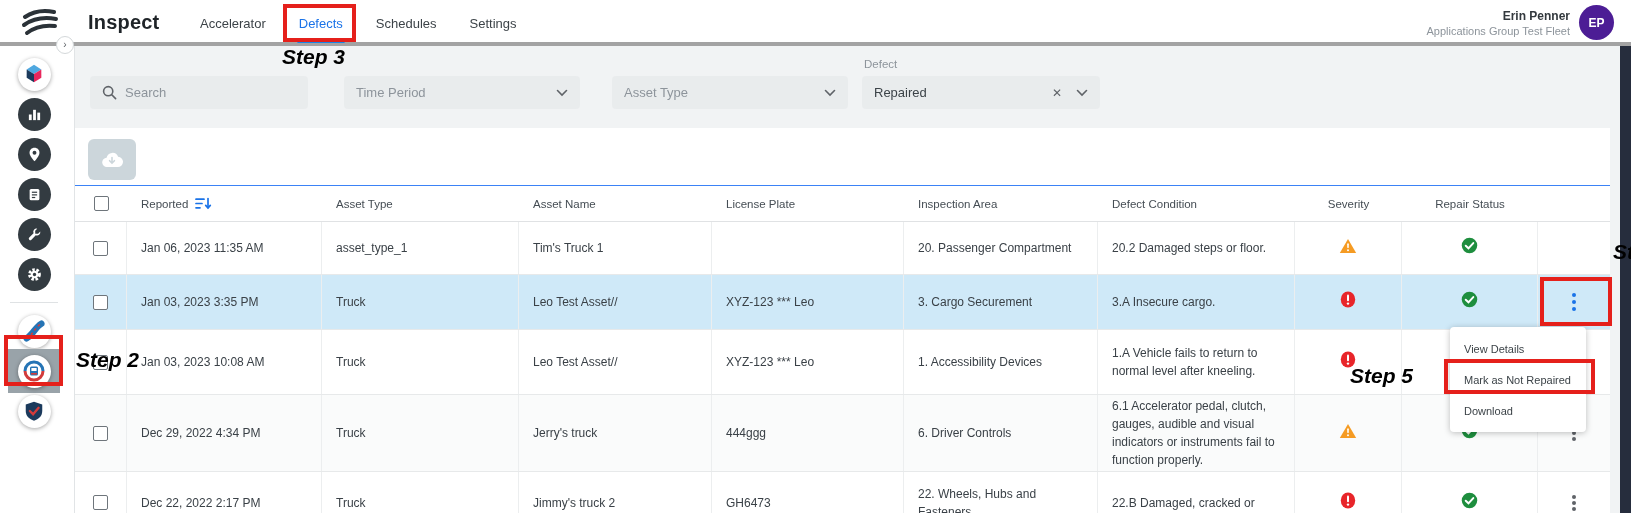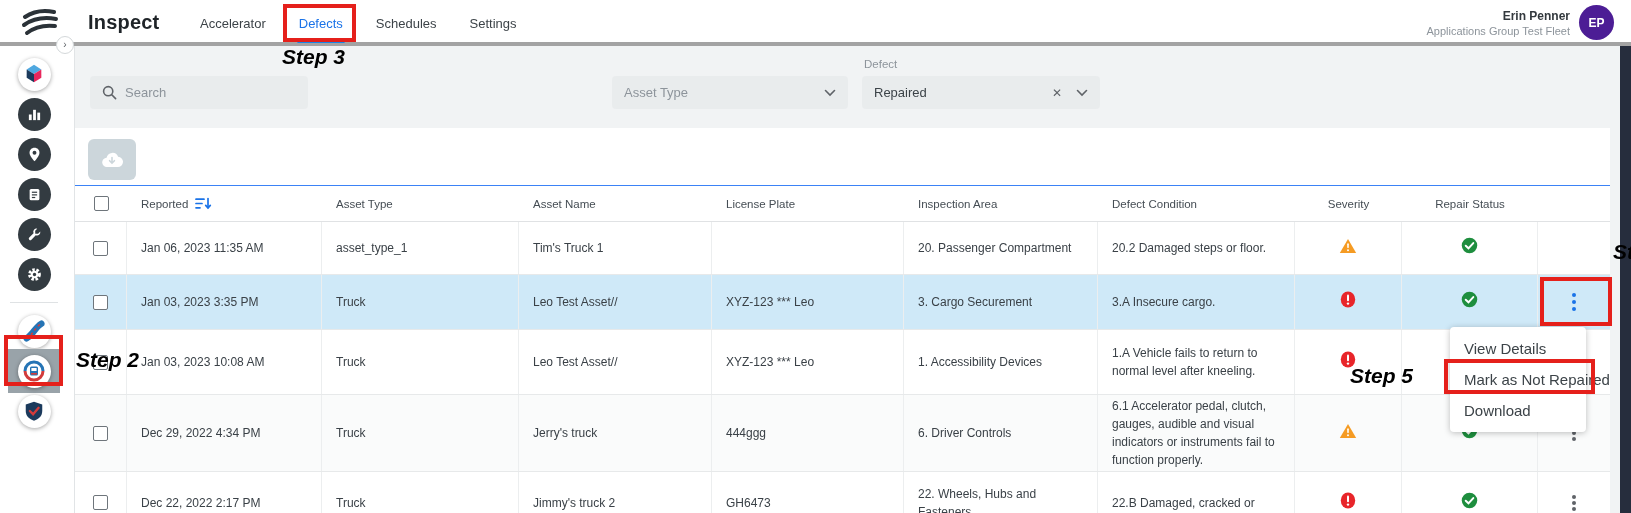--- a/index.html
+++ b/index.html
@@ -73,21 +73,21 @@
   .th.c-check, .th.c-sev, .th.c-stat { justify-content:center; }
   .cb { width:15px; height:15px; border:1.5px solid #6e757b; border-radius:2px; background:#fff; cursor:pointer; }
   .sort-ic { margin-left:7px; display:inline-flex; }
   .kebab { width:4px; height:4px; border-radius:50%; cursor:pointer; }
   .kebab-dark { background:#5f6368; box-shadow:0 -6px 0 #5f6368, 0 6px 0 #5f6368; }
   .kebab-blue { background:#1a73e8; box-shadow:0 -7px 0 #1a73e8, 0 7px 0 #1a73e8; }
 
   
   #menu { position:absolute; left:1450px; top:327px; width:136px; background:#fff; border-radius:4px;
           box-shadow:0 1px 6px rgba(0,0,0,.25); z-index:40; padding:6px 0; }
-  .menu-item { height:31px; display:flex; align-items:center; padding:0 14px; font-size:15px; color:#3c4348;
+  .menu-item { height:31px; display:flex; align-items:center; padding:0 14px; font-size:11px; color:#3c4348;
                cursor:pointer; white-space:nowrap; }
 
   
   .redbox { position:absolute; border:4px solid #e5201b; z-index:50; pointer-events:none; }
   #box-step3 { left:283px; top:4px; width:73px; height:38px; }
   #box-step2 { left:4px;  top:335px; width:59px; height:51px; }
   #box-step4 { left:1540px; top:277px; width:72px; height:49px; }
   #box-step5 { left:1444px; top:359px; width:151px; height:35px; }
   .steplabel { position:absolute; z-index:55; font-size:21px; font-weight:bold; font-style:italic; color:#000;
                pointer-events:none; white-space:nowrap; }
@@ -217,20 +217,28 @@
   <div id="collapse-btn">›</div>
 
   <div class="filter" id="f-search">
     <span style="display:inline-flex">
       <svg width="15" height="15" viewBox="0 0 15 15">
           <circle cx="6.2" cy="6.2" r="4.6" fill="none" stroke="#5f6368" stroke-width="1.6"></circle>
           <line x1="9.8" y1="9.8" x2="13.6" y2="13.6" stroke="#5f6368" stroke-width="1.6" stroke-linecap="round"></line>
         </svg>
     </span>
     <input placeholder="Search" style="">
+  </div>
+  <div class="filter" id="f-time">
+    <span>Time Period</span>
+    <span style="display:inline-flex">
+      <svg width="12" height="8" viewBox="0 0 12 8">
+          <path d="M1.5 1.5 L6 6 L10.5 1.5" fill="none" stroke="#5f6368" stroke-width="1.6" stroke-linecap="round"></path>
+        </svg>
+    </span>
   </div>
   <div class="filter" id="f-asset">
     <span>Asset Type</span>
     <span style="display:inline-flex">
       <svg width="12" height="8" viewBox="0 0 12 8">
           <path d="M1.5 1.5 L6 6 L10.5 1.5" fill="none" stroke="#5f6368" stroke-width="1.6" stroke-linecap="round"></path>
         </svg>
     </span>
   </div>
   <div id="f-defect-label">Defect</div>

